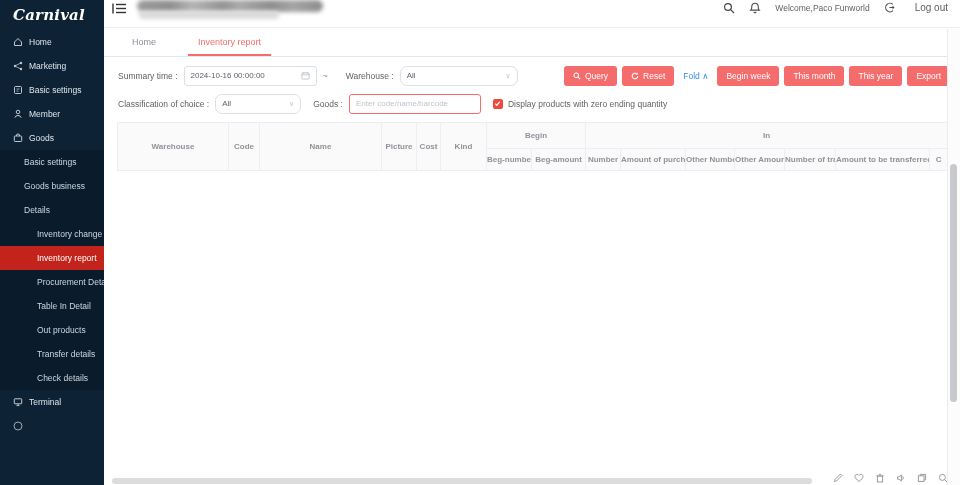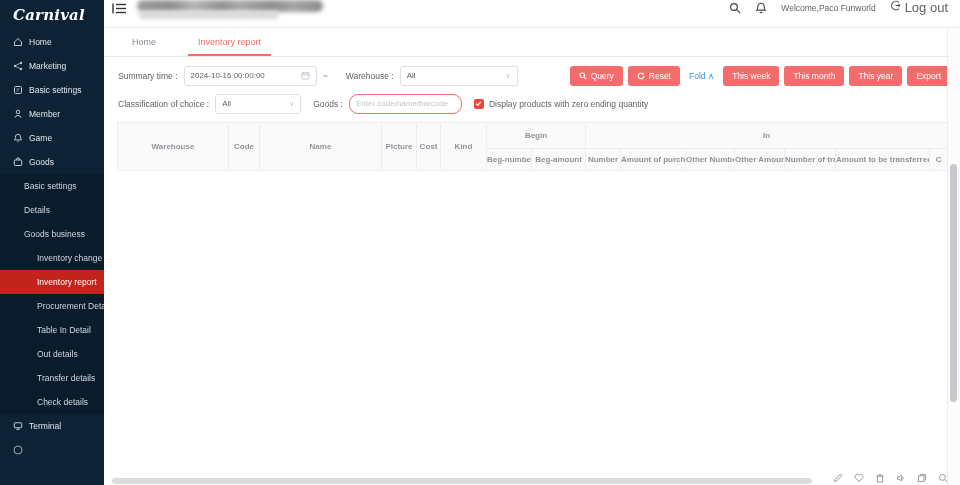--- a/index.html
+++ b/index.html
@@ -32,40 +32,40 @@
   .collapse-ic { width:15px; height:13px; margin-right:10px; cursor:pointer; }
   .redact { position:relative; width:190px; height:20px; }
   .redact .b1 { position:absolute; left:0; top:2px; width:186px; height:12px; border-radius:6px;
     background:linear-gradient(90deg,#9c9c9c,#8f8f8f 18%,#b5b5b5 30%,#939393 46%,#aaa 55%,#8e8e8e 72%,#a5a5a5 84%,#8c8c8c); filter:blur(2px); }
   .redact .b2 { position:absolute; left:2px; top:13px; width:140px; height:8px; border-radius:4px;
     background:#d9d9d9; filter:blur(2px); }
   .topbar-right { margin-left:auto; display:flex; align-items:center; gap:14px; }
   .tb-ic { width:12px; height:12px; cursor:pointer; color:#4a4a4a; }
   .tb-ic svg { width:12px; height:12px; display:block; }
   .welcome { font-size:8.5px; color:#606266; }
-  .logout { display:flex; align-items:flex-start; gap:4px; font-size:13px; color:#606266; cursor:pointer; }
+  .logout { display:flex; align-items:flex-end; gap:20px; font-size:10px; color:#606266; cursor:pointer; }
 
   .tabbar { height:29px; border-bottom:1px solid #e4e7ed; display:flex; align-items:flex-end;
     padding-left:24px; gap:34px; }
   .tab { font-size:9px; color:#8a8f99; padding:8px 4px 9px; position:relative; cursor:pointer; }
   .tab.active { color:var(--accent); }
   .tab.active::after { content:""; position:absolute; left:-6px; right:-6px; bottom:0;
     height:2px; background:var(--accent); }
 
   
   .filters { padding:8px 10px 6px 14px; }
   .frow { display:flex; align-items:center; height:21px; margin-bottom:7px; }
   .flabel { font-size:8.5px; color:#606266; white-space:nowrap; }
   .inp { height:20px; border:1px solid #dcdfe6; border-radius:3px; background:#fff;
     display:flex; align-items:center; font-size:8px; color:#606266; padding:0 6px; }
   .date-inp { width:133px; justify-content:space-between; margin-left:6px; cursor:text; }
   .tilde { margin:0 6px; color:#909399; font-size:9px; }
-  .sel { cursor:pointer; justify-content:space-between; }
+  .sel { cursor:pointer; justify-content:space-between;border-radius:7px; }
   .sel .chev { color:#c0c4cc; font-size:7px; }
-  .goods-inp { width:113px; border-color:var(--accent); margin-left:6px;border-radius:9px; }
+  .goods-inp { width:132px; border-color:var(--accent); margin-left:6px; }
   .goods-inp input { border:0; outline:0; width:100%; font-size:8px; color:#606266;
     font-family:"Liberation Sans",sans-serif; background:transparent; }
   .goods-inp input::placeholder { color:#c0c4cc; }
   .chkbox { width:10px; height:10px; border-radius:2px; background:var(--check-red);
     margin:0 5px 0 12px; display:flex; align-items:center; justify-content:center; cursor:pointer; }
   .chkbox svg { width:7px; height:7px; }
   .btns { margin-left:auto; display:flex; align-items:center; gap:5px; }
   .btn { height:20px; border:0; border-radius:3px; background:var(--accent); color:#fff;
     font-size:8.5px; padding:0 9px; display:flex; align-items:center; gap:4px; cursor:pointer;
     font-family:"Liberation Sans",sans-serif; white-space:nowrap; }
@@ -133,65 +133,55 @@
             <circle cx="5" cy="3" r="1.8" fill="none" stroke="#dfe6ec" stroke-width="1"></circle>
             <path d="M1.8 8.7a3.4 3.4 0 0 1 6.4 0" fill="none" stroke="#dfe6ec" stroke-width="1"></path>
           </svg>
         </span>
         <span class="lbl">Member</span>
         <span class="chev">∨</span>
       </div>
       <div class="side-row">
         <span class="ic">
           <svg viewBox="0 0 10 10">
-            <path d="M5 1.3c-1.7 0-2.6 1.2-2.6 2.8 0 2-1 2.8-1 2.8h7.2s-1-.8-1-2.8C7.6 2.5 6.7 1.3 5 1.3z" fill="none" stroke="#dfe6ec" stroke-width="1"></path>
-            <path d="M4.2 8.3a.9.9 0 0 0 1.6 0" fill="none" stroke="#dfe6ec" stroke-width=".9"></path>
-          </svg>
-        </span>
-        <span class="lbl">Game</span>
-        <span class="chev">∨</span>
-      </div>
-      <div class="side-row">
-        <span class="ic">
-          <svg viewBox="0 0 10 10">
             <rect x="1.3" y="3" width="7.4" height="5.5" rx=".8" fill="none" stroke="#dfe6ec" stroke-width="1"></rect>
             <path d="M3.5 3V2a1.5 1 0 0 1 3 0v1" fill="none" stroke="#dfe6ec" stroke-width="1"></path>
           </svg>
         </span>
         <span class="lbl">Goods</span>
         <span class="chev">∧</span>
       </div>
     </nav>
   <div class="side-sub" id="side-sub">
       <div class="side-row">
         <span class="lbl">Basic settings</span>
         <span class="chev">∨</span>
       </div>
       <div class="side-row">
+        <span class="lbl">Goods business</span>
+        <span class="chev">∨</span>
+      </div>
+      <div class="side-row">
         <span class="lbl">Details</span>
         <span class="chev">∧</span>
       </div>
-      <div class="side-row">
-        <span class="lbl">Goods business</span>
-        <span class="chev">∨</span>
-      </div>
       <div class="side-row detail">
         <span class="lbl">Inventory change details</span>
       </div>
       <div class="side-row detail active">
         <span class="lbl">Inventory report</span>
       </div>
       <div class="side-row detail">
         <span class="lbl">Procurement Detail Table</span>
       </div>
       <div class="side-row detail">
         <span class="lbl">Table In Detail</span>
       </div>
       <div class="side-row detail">
-        <span class="lbl">Out details</span>
+        <span class="lbl">Out products</span>
       </div>
       <div class="side-row detail">
         <span class="lbl">Transfer details</span>
       </div>
       <div class="side-row detail">
         <span class="lbl">Check details</span>
       </div>
     </div>
   <nav id="side-bottom">
       <div class="side-row">
@@ -288,21 +278,21 @@
           <span>Query</span>
         </button>
         <button class="btn">
           <svg viewBox="0 0 10 10" fill="none" stroke="#fff" stroke-width="1.3">
               <path d="M8.5 5a3.5 3.5 0 1 1-1-2.4"></path>
               <path d="M8 1v2h-2" stroke-width="1"></path>
             </svg>
           <span>Reset</span>
         </button>
         <span class="fold"><span>Fold</span> ∧</span>
-        <button class="btn">This week</button>
+        <button class="btn">Begin week</button>
         <button class="btn">This month</button>
         <button class="btn">This year</button>
         <button class="btn">Export</button>
       </div>
     </div>
     <div class="frow">
       <span class="flabel">Classification of choice :</span>
       <span class="inp sel" style="width:86px;margin-left:6px">
         <span>All</span>
         <span class="chev">∨</span>

